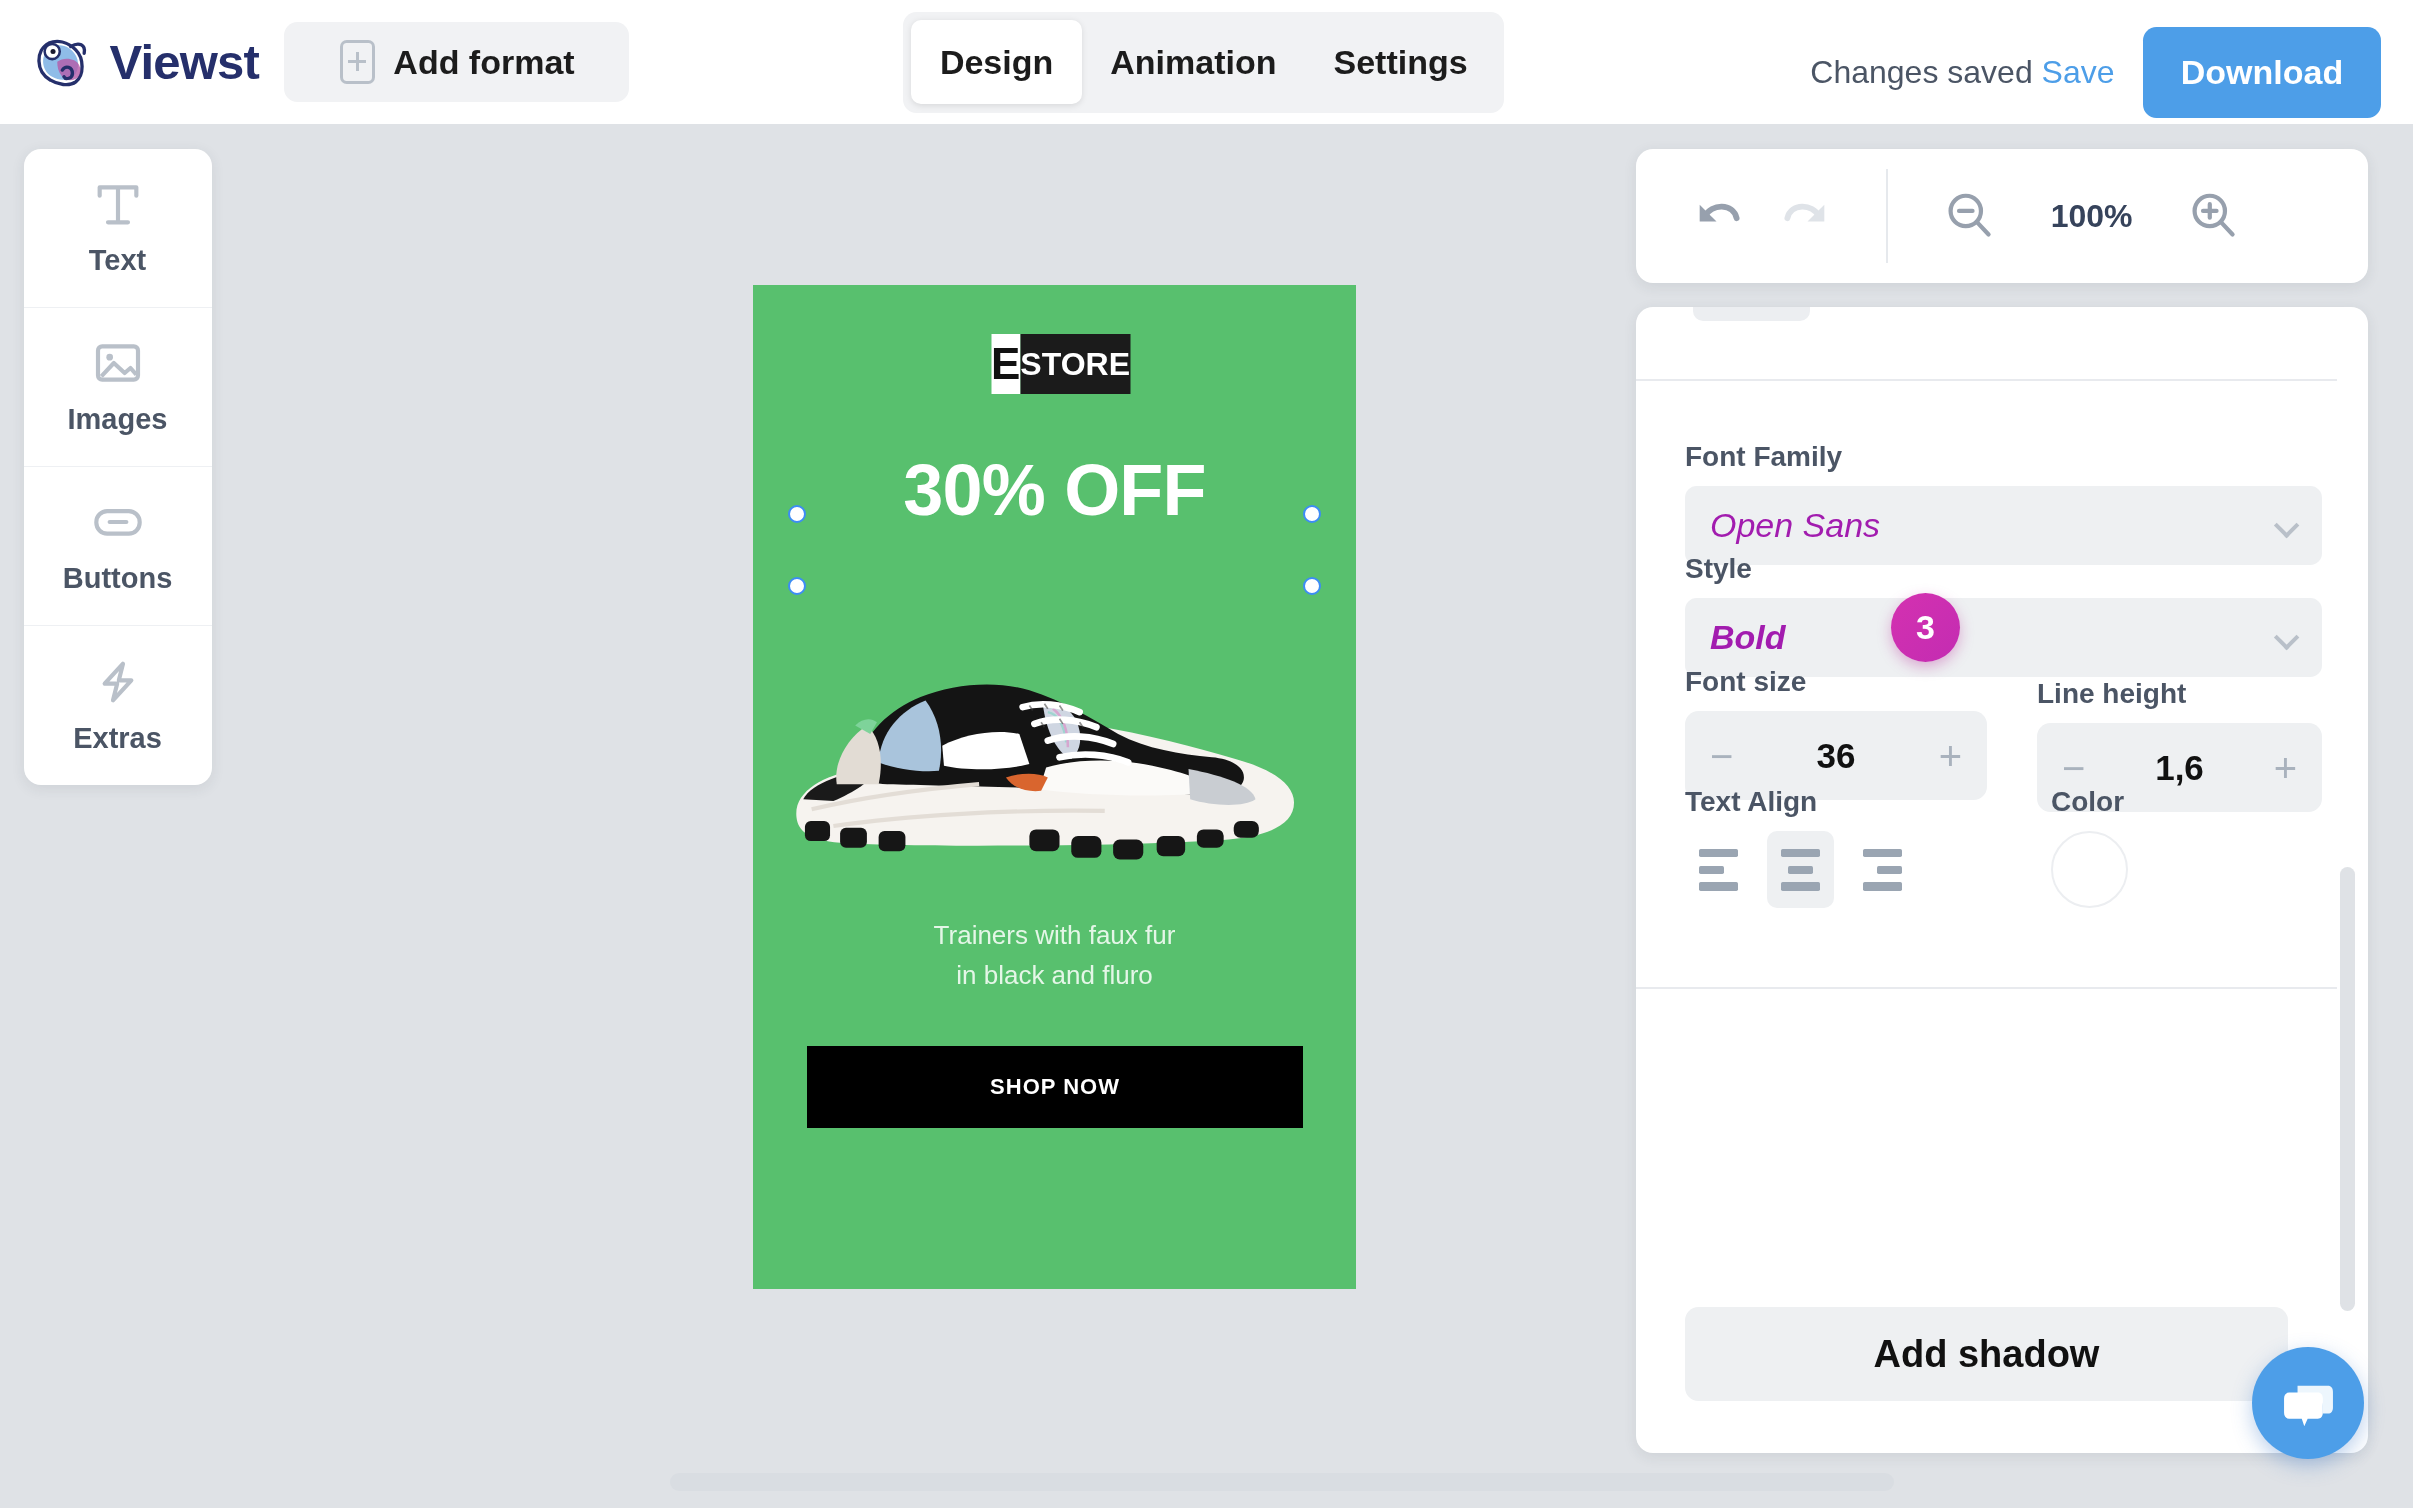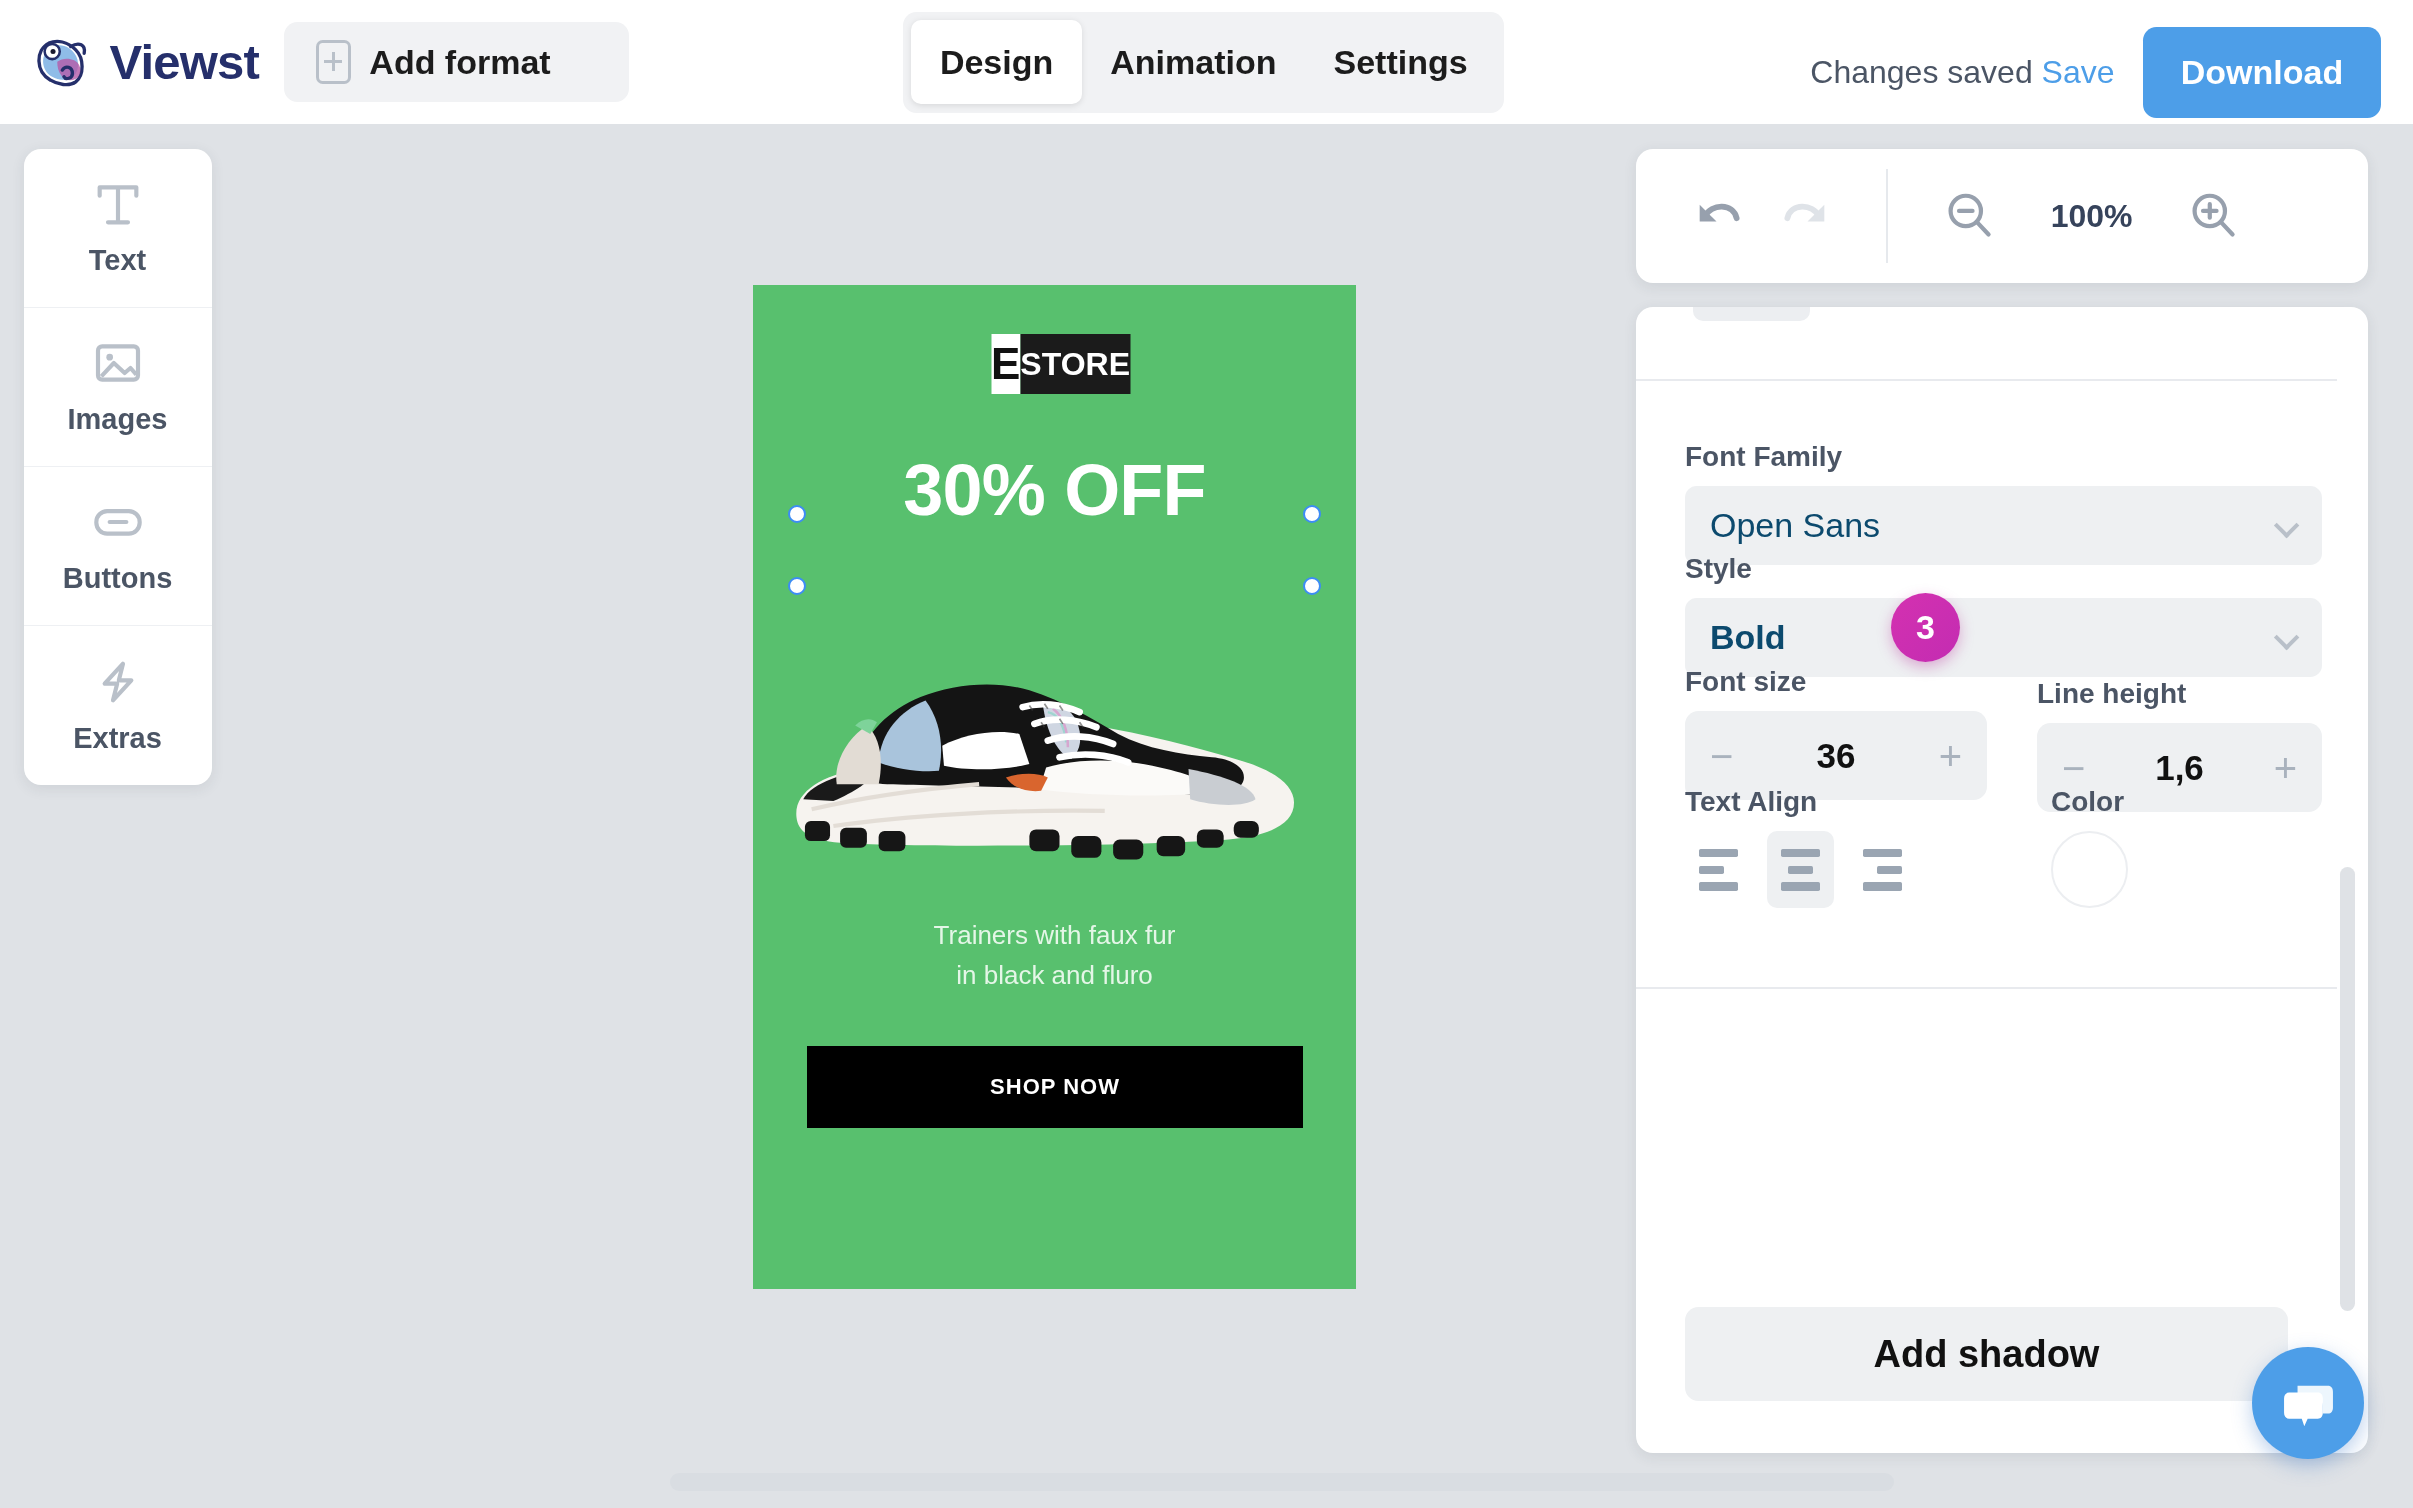--- a/index.html
+++ b/index.html
@@ -21,21 +21,21 @@
   .brand-logo { width: 69px; height: 69px; position: relative; }
   .brand-name {
     font-size: 49px; font-weight: 700; color: #252f6b;
     letter-spacing: -0.8px; margin-left: 8.4px;
   }
   .add-format-btn {
     margin-left: 25px;
     height: 80px; width: 345px;
     background: #f1f2f4; border-radius: 13.4px;
     display: flex; align-items: center; gap: 18.4px;
-    padding-left: 32px; cursor: pointer;
+    padding-left: 56px; cursor: pointer;
   }
   .add-format-icon {
     width: 35px; height: 44px;
     border: 3.4px solid #b9c0c9; border-radius: 6.7px;
     position: relative;
   }
   .add-format-icon:before, .add-format-icon:after {
     content: ""; position: absolute; background: #b9c0c9;
   }
   .add-format-icon:before { width: 18.4px; height: 3.4px; left: 5px; top: 17px; }
@@ -164,21 +164,21 @@
   .panel-sep { position: absolute; left: 0; width: 701px; height: 1.7px; background: #e8eaee; }
   .field-label {
     font-size: 28px; font-weight: 700; color: #4b5565;
     margin-bottom: 13.4px;
   }
   .select-box {
     height: 79px; background: #eef0f2; border-radius: 11.7px;
     display: flex; align-items: center; padding: 0 25px;
     cursor: pointer; position: relative;
   }
-  .select-value { font-size: 34px; color: #0c4a6e; }
+  .select-value { font-size: 34px; color: #a21caf; font-style: italic; }
   .select-value.bold { font-weight: 700; }
   .chev {
     position: absolute; right: 28.5px; top: 50%; margin-top: -6.7px;
     width: 18.4px; height: 18.4px;
     border-right: 4.2px solid #b9c0c9; border-bottom: 4.2px solid #b9c0c9;
     transform: rotate(45deg) translateY(-3.4px);
   }
   .badge-3 {
     position: absolute; width: 69px; height: 69px; border-radius: 50%;
     background: linear-gradient(135deg,#d431b0,#c32cb2);

